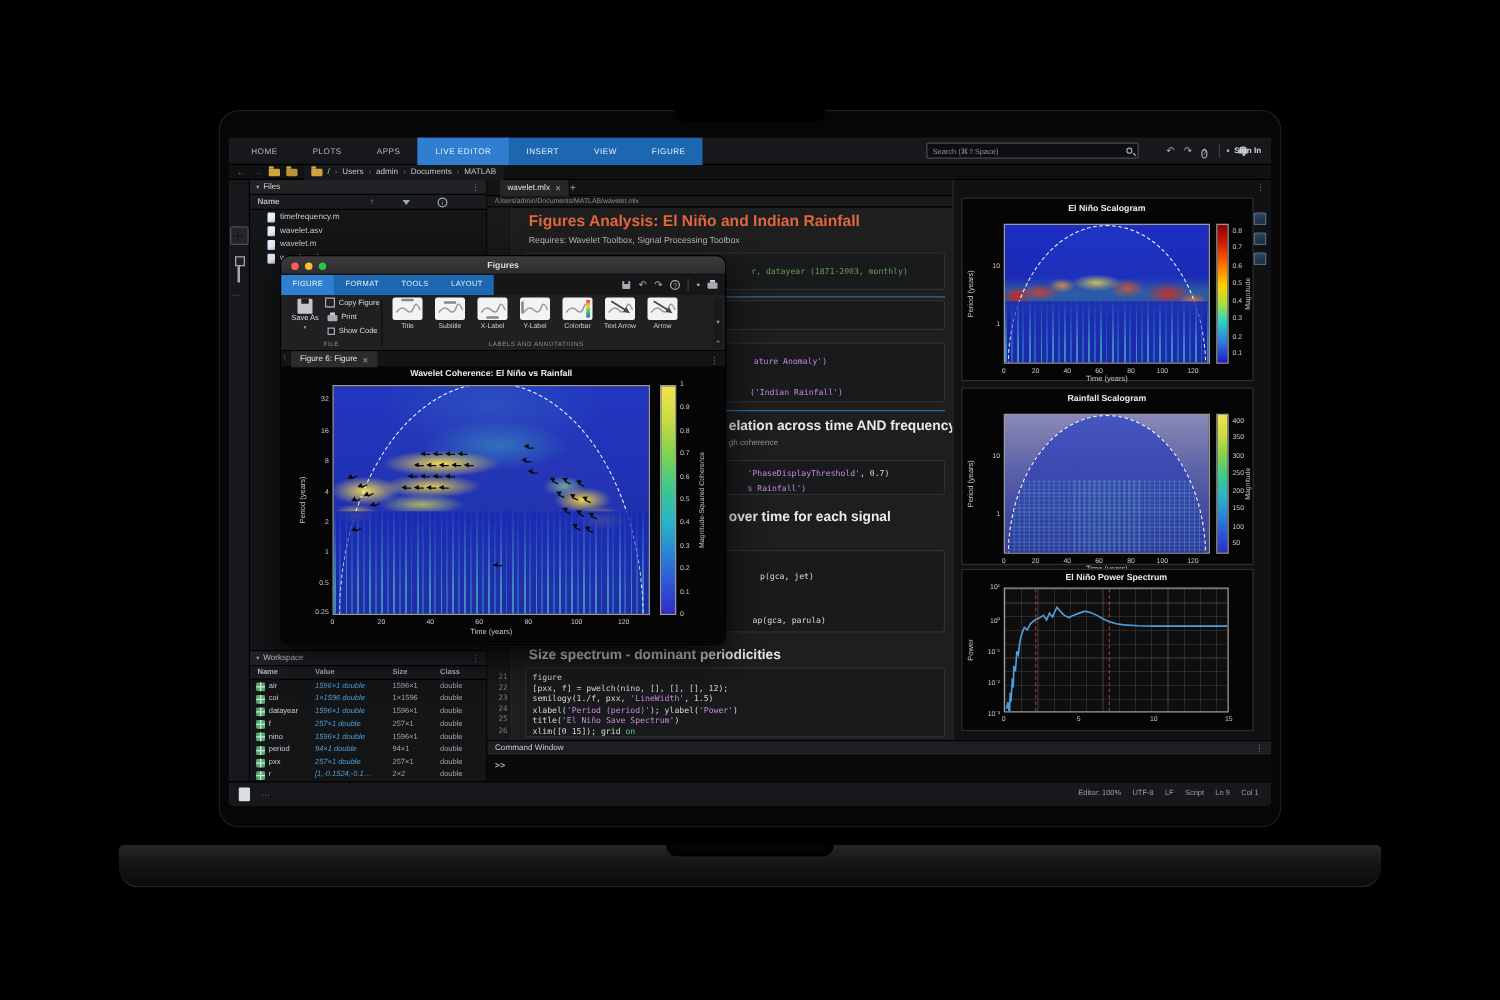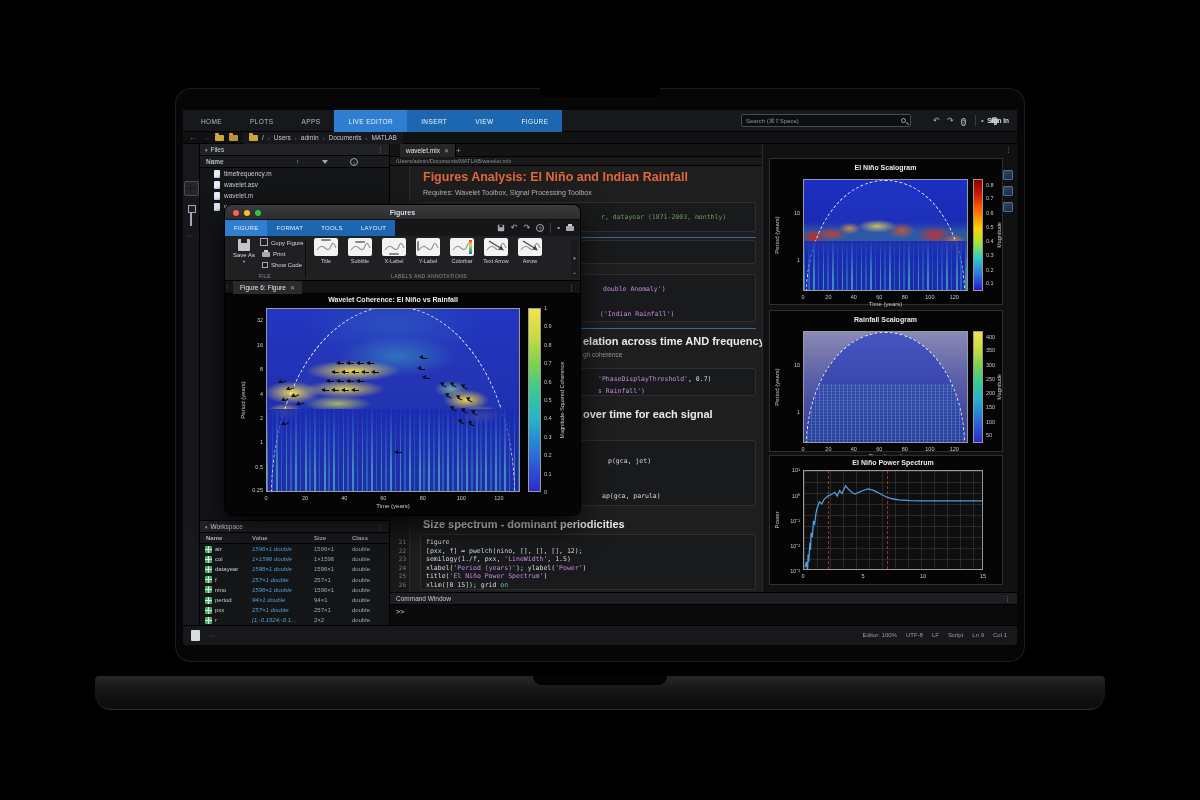--- a/index.html
+++ b/index.html
@@ -427,37 +427,37 @@
         <div class="cb" style="top:58px;height:30px"></div>
         <div class="sepline" style="top:93px"></div>
         <div class="cb" style="top:96px;height:24px"></div>
         <div class="cb" style="top:130px;height:48px"></div>
         <div class="sepline" style="top:184px"></div>
         <div class="cb" style="top:224px;height:28px"></div>
         <div class="cb" style="top:296px;height:66px"></div>
         <div class="cb" style="top:390px;height:56px"></div>
         <div id="frags">
             <div class="frag cm" style="left: 211px; top: 69px;">r, datayear (1871-2003, monthly)</div>
-            <div class="frag str" style="left: 213px; top: 141px;">double Anomaly')</div>
+            <div class="frag str" style="left: 213px; top: 141px;">ature Anomaly')</div>
             <div class="frag str" style="left: 210px; top: 166px;">('Indian Rainfall')</div>
             <div class="frag hfrag" style="left: 193px; top: 191px;">elation across time AND frequency</div>
             <div class="frag subf" style="left: 193px; top: 207px;">gh coherence</div>
             <div class="frag" style="left: 208px; top: 231px;"><span class="str">'PhaseDisplayThreshold'</span>, 0.7)</div>
             <div class="frag str" style="left: 208px; top: 243px;">s Rainfall')</div>
             <div class="frag hfrag" style="left: 193px; top: 264px;">over time for each signal</div>
             <div class="frag" style="left: 218px; top: 313px;">p(gca, jet)</div>
             <div class="frag" style="left: 212px; top: 348px;">ap(gca, parula)</div>
             <div class="frag hfrag" style="left: 33px; top: 374px;">Size spectrum - dominant periodicities</div>
           </div>
         <div id="codelines">
             <div class="cline" style="top: 394px;">figure</div>
             <div class="cline" style="top: 402.6px;">[pxx, f] = pwelch(nino, [], [], [], 12);</div>
             <div class="cline" style="top: 411.2px;">semilogy(1./f, pxx, <span class="str">'LineWidth'</span>, 1.5)</div>
-            <div class="cline" style="top: 419.8px;">xlabel(<span class="str">'Period (years)'</span>); ylabel(<span class="str">'Power'</span>)</div>
-            <div class="cline" style="top: 428.4px;">title(<span class="str">'El Niño Power Spectrum'</span>)</div>
+            <div class="cline" style="top: 419.8px;">xlabel(<span class="str">'Period (period)'</span>); ylabel(<span class="str">'Power'</span>)</div>
+            <div class="cline" style="top: 428.4px;">title(<span class="str">'El Niño Save Spectrum'</span>)</div>
             <div class="cline" style="top: 437px;">xlim([0 15]); grid <span class="kw">on</span></div>
           </div>
       </div>
 
       <div class="rpanel">
         <span class="kebab" style="position:absolute;right:5px;top:2px">⋮</span>
         <div class="figbox" id="fig1" style="top:14px;height:147px;position:absolute">
             <div class="figtitle" style="left: 33px; width: 165px; top: 5px;">El Niño Scalogram</div>
             <div class="axes heat-jet" style="left: 33px; top: 20px; width: 165px; height: 112px;">
               <div class="dome dome-jet"></div>

